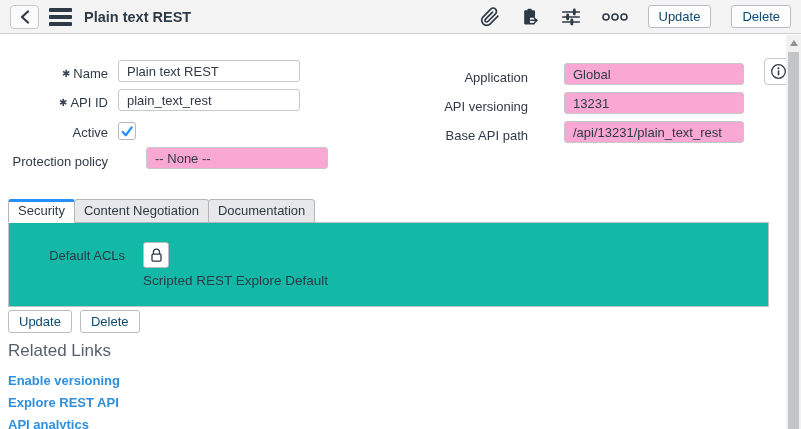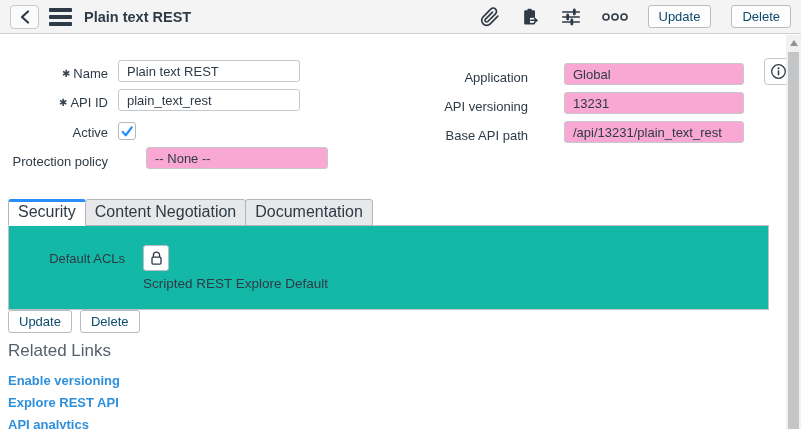--- a/index.html
+++ b/index.html
@@ -56,21 +56,21 @@
   .info-btn {
     width:29px; height:27px; margin-left:20px; margin-top:-2px;
     border:1px solid #c6c9cc; border-radius:4px; background:#fff;
     display:flex; align-items:center; justify-content:center; cursor:pointer;
   }
 
   
   .tabs-wrap { position:absolute; top:199px; left:8px; right:32px; }
   .tabs { display:flex; position:relative; z-index:2; margin-bottom:-1px; }
   .tab {
-    font-size:16px; color:#2e3a46; background:#e7e8e9;
+    font-size:13px; color:#2e3a46; background:#e7e8e9;
     border:1px solid #b3b6b9; border-radius:3px 3px 0 0;
     padding:3px 9px 4px; margin-right:-1px; cursor:pointer;
   }
   .tab.active {
     background:#fff; border-top:3px solid #278efc; padding-top:1px;
     border-bottom:1px solid #fff; z-index:3; position:relative;
   }
   .tab-panel { border:1px solid #bfc1c4; background:#14b8a6; height:85px; }
   .acl-row { display:flex; padding:19px 0 0 38px; }
   .acl-label { width:78px; text-align:right; font-size:13px; padding-top:6px; margin-right:18px; }

